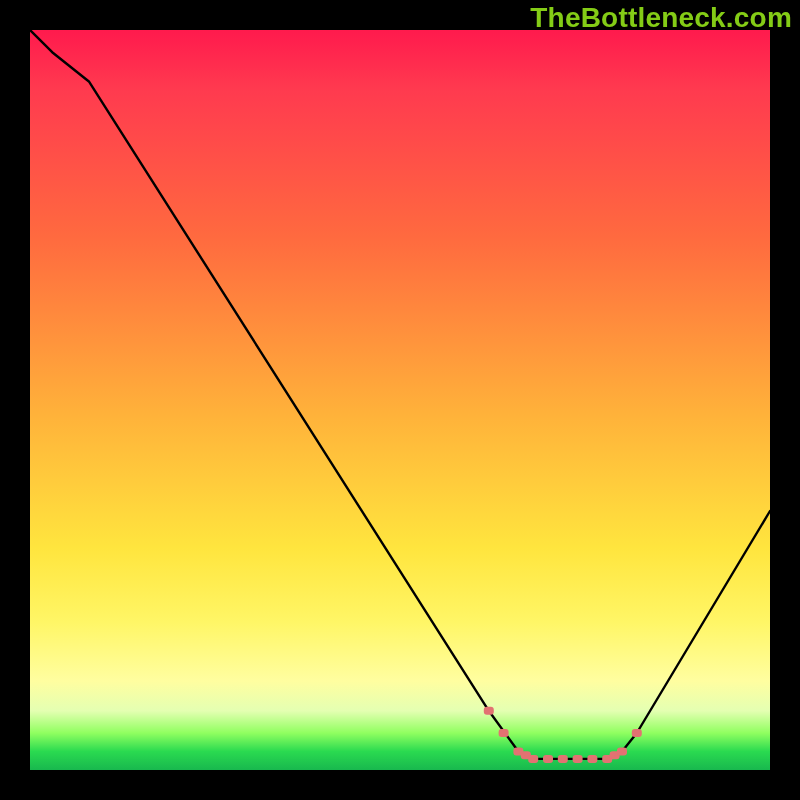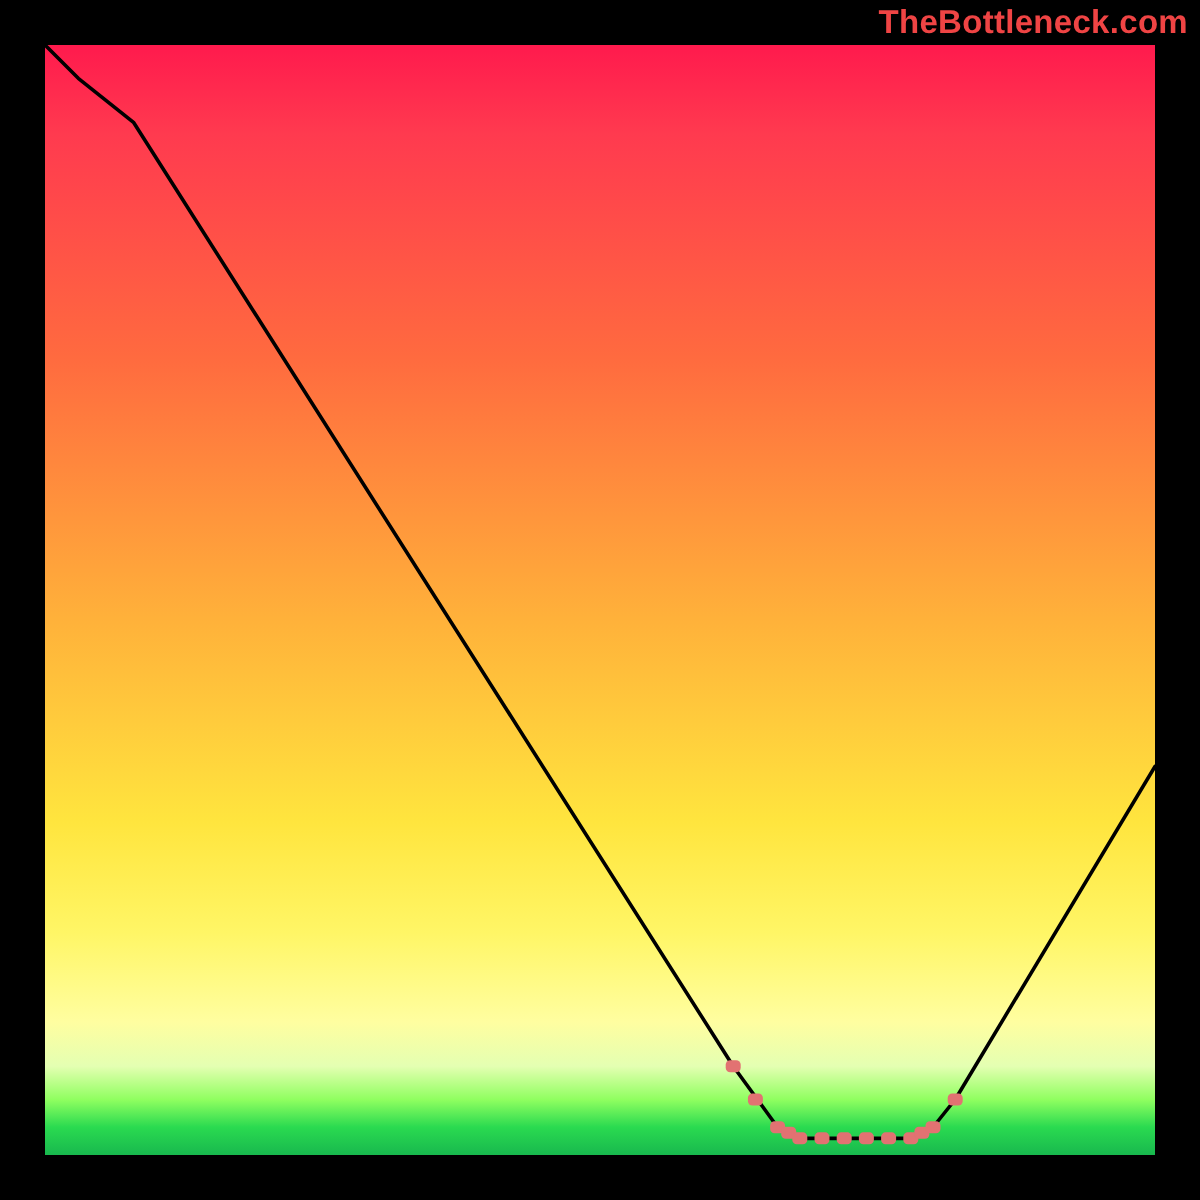--- a/index.html
+++ b/index.html
@@ -13,23 +13,23 @@
   .frame {
     position: relative;
     width: 800px;
     height: 800px;
     background: #000;
   }
   .watermark {
     position: absolute;
     top: 2px;
     right: 8px;
-    color: #ef4444;
+    color: #84cc16;
     font-family: Arial, Helvetica, sans-serif;
-    font-size: 22px;
+    font-size: 28px;
     font-weight: bold;
     letter-spacing: 0.2px;
     z-index: 5;
   }
   .plot-area {
     position: absolute;
     left: 30px;
     top: 30px;
     width: 740px;
     height: 740px;

